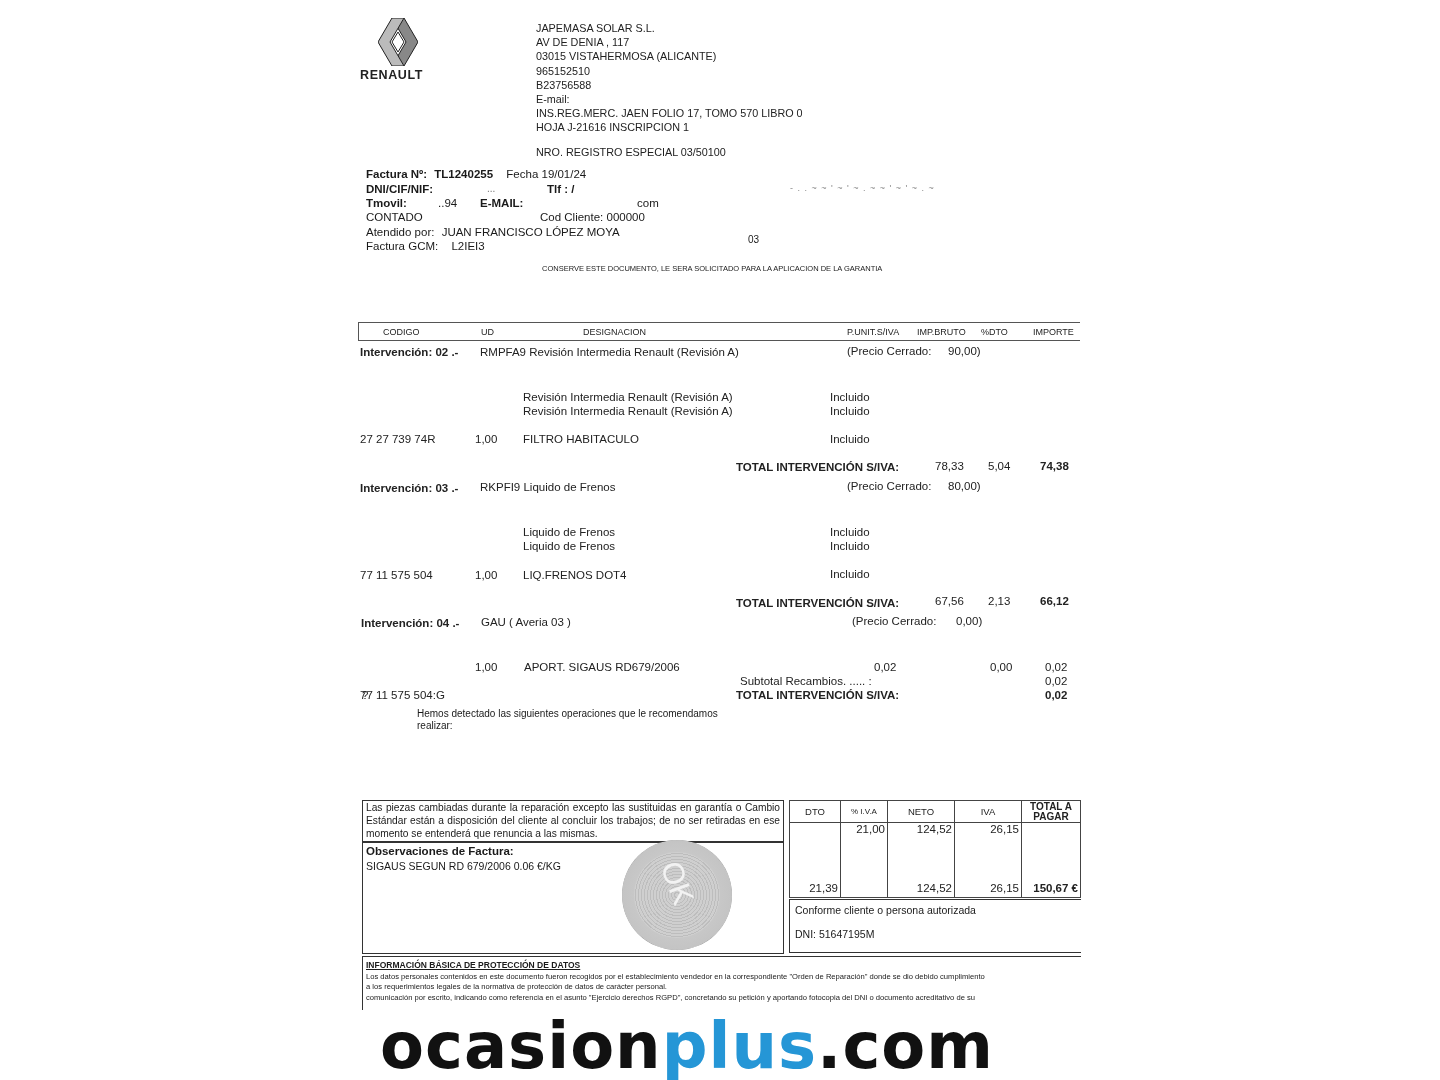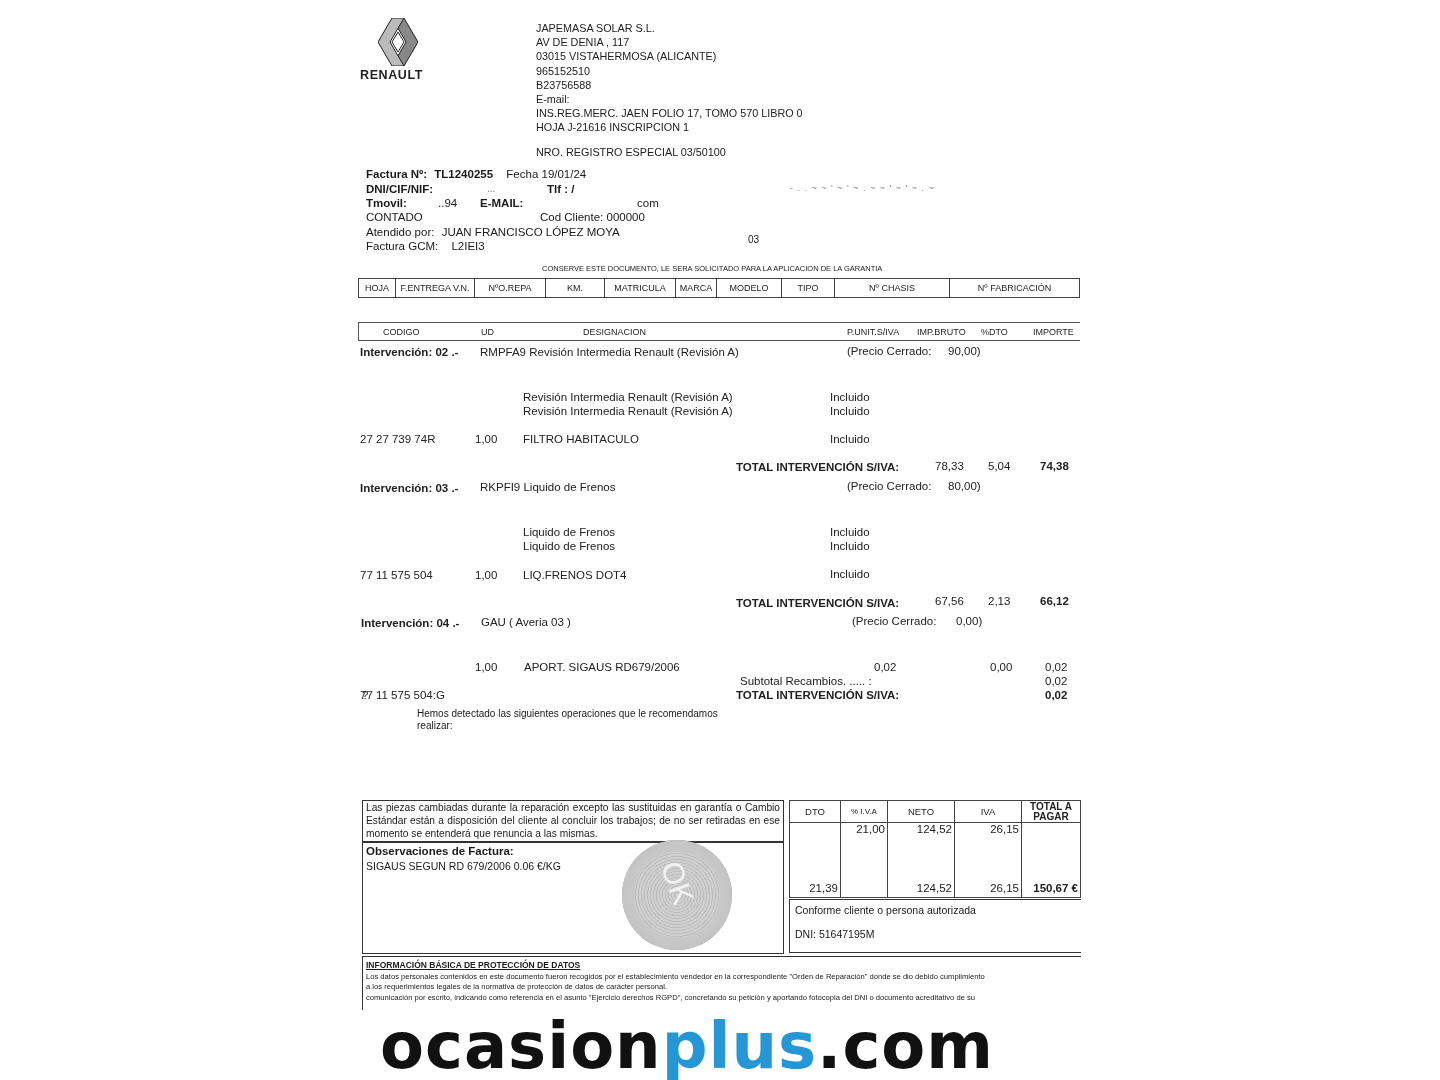--- a/index.html
+++ b/index.html
@@ -86,32 +86,20 @@
 </div>
 <div class="abs" style="left:366px;top:240px;font-size:11.5px;">
   <span>Factura GCM:</span>
   <span style="margin-left:10px">L2IEI3</span>
 </div>
 <div class="abs" style="left:748px;top:234px;font-size:10px;">03</div>
 <div class="abs" style="left:542px;top:264px;font-size:7.5px;">CONSERVE ESTE DOCUMENTO, LE SERA SOLICITADO PARA LA APLICACION DE LA GARANTIA</div>
 
 <table class="grid veh">
   <tbody>
-      <tr>
-    <td style="width:32px">HOJA</td>
-    <td style="width:74px">F.ENTREGA V.N.</td>
-    <td style="width:66px">NºO.REPA</td>
-    <td style="width:54px">KM.</td>
-    <td style="width:66px">MATRICULA</td>
-    <td style="width:36px">MARCA</td>
-    <td style="width:60px">MODELO</td>
-    <td style="width:48px">TIPO</td>
-    <td style="width:110px">Nº CHASIS</td>
-    <td>Nº FABRICACIÓN</td>
-  </tr>
 </tbody>
   </table>
 
 <div class="colhdr">
   <span style="left:24px">CODIGO</span>
   <span style="left:122px">UD</span>
   <span style="left:224px">DESIGNACION</span>
   <span style="left:488px">P.UNIT.S/IVA</span>
   <span style="left:558px">IMP.BRUTO</span>
   <span style="left:622px">%DTO</span>

